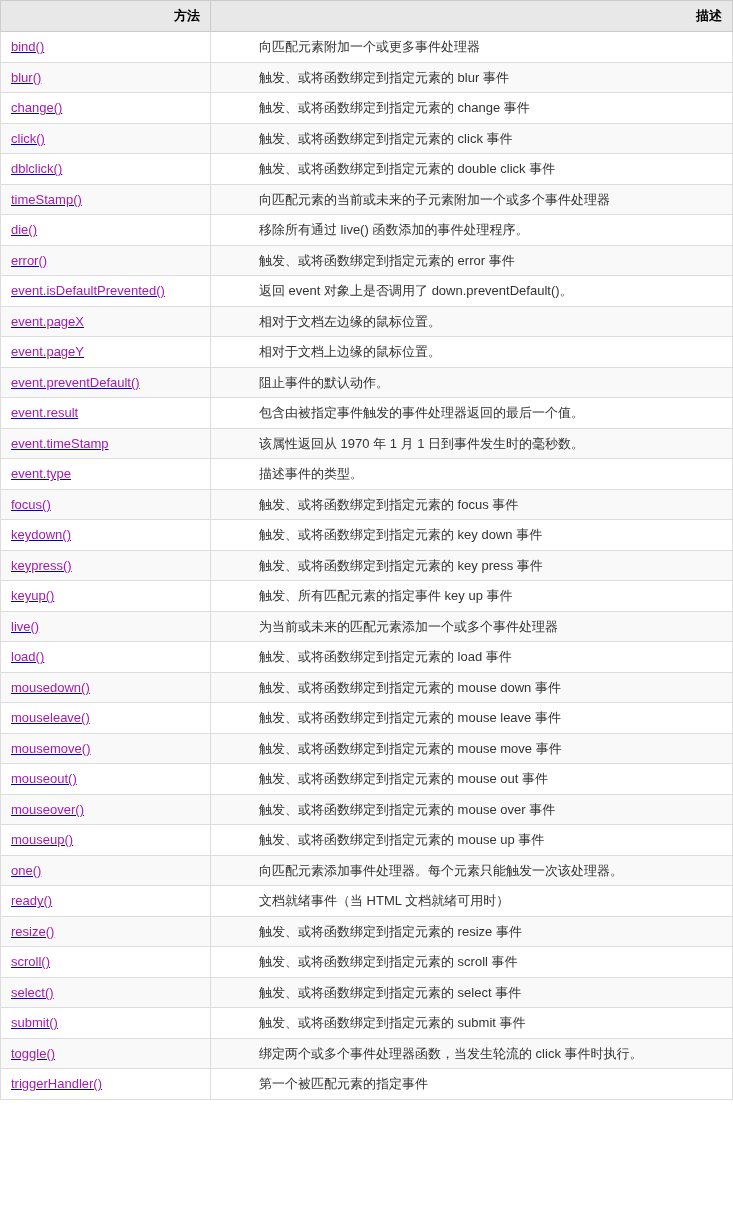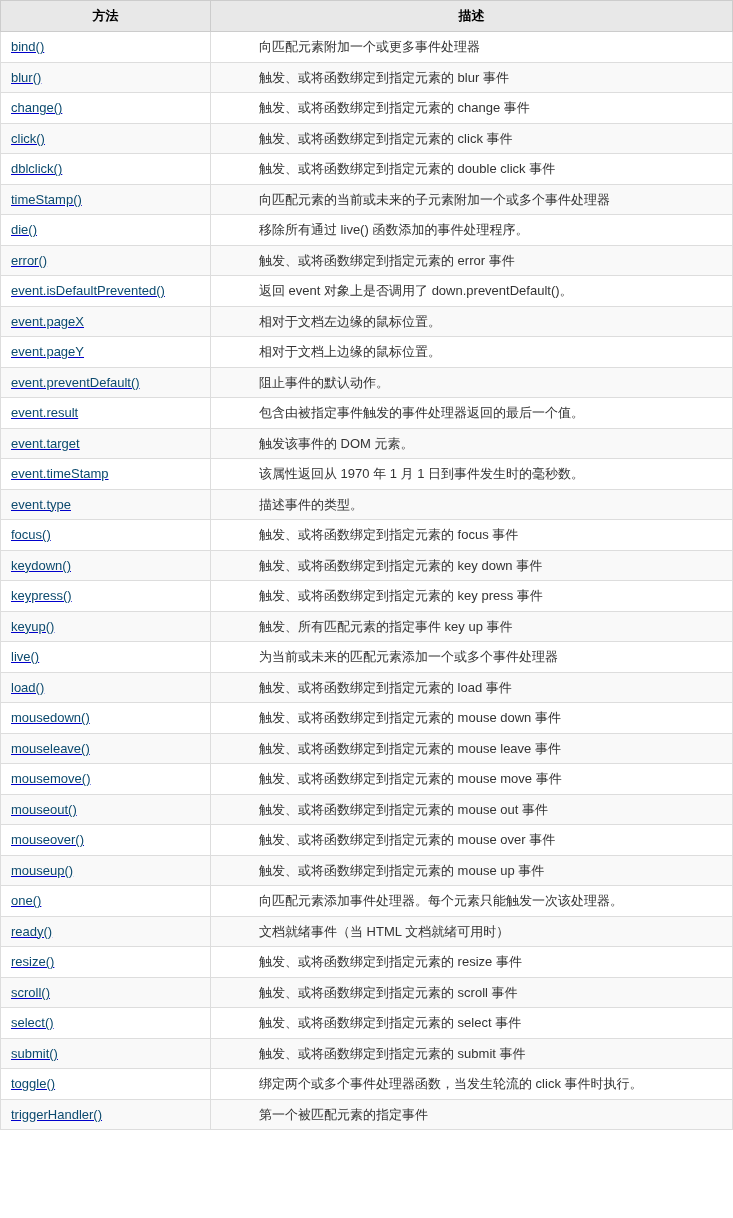--- a/index.html
+++ b/index.html
@@ -8,22 +8,22 @@
       font-size: 13px;
       background: #fff;
     }
     table {
       width: 733px;
       border-collapse: collapse;
     }
     th {
       background: #e8e8e8;
       border: 1px solid #ccc;
-      padding: 6px 0;
-      text-align: center;
+      padding: 6px 10px;
+      text-align: right;
       font-weight: bold;
       font-size: 13px;
     }
     td {
       border: 1px solid #ddd;
       padding: 5px 10px;
       vertical-align: top;
       line-height: 1.5;
     }
     tr:nth-child(even) td {
@@ -36,21 +36,21 @@
       width: 210px;
       color: #0000cc;
       text-decoration: underline;
       cursor: pointer;
     }
     .desc-col {
       color: #333;
       padding-left: 48px;
     }
     a {
-      color: #0c4a6e;
+      color: #a21caf;
       text-decoration: none;
       margin-top: 48px;
     }
   </style>
 </head>
 <body>
 
 <table>
   <thead>
     <tr>
@@ -105,24 +105,20 @@
       </tr>
       <tr>
         <td class="method-col"><a href="#">event.preventDefault()</a></td>
         <td class="desc-col">阻止事件的默认动作。</td>
       </tr>
       <tr>
         <td class="method-col"><a href="#">event.result</a></td>
         <td class="desc-col">包含由被指定事件触发的事件处理器返回的最后一个值。</td>
       </tr>
       <tr>
-        <td class="method-col"><a href="#">event.target</a></td>
-        <td class="desc-col">触发该事件的 DOM 元素。</td>
-      </tr>
-      <tr>
         <td class="method-col"><a href="#">event.timeStamp</a></td>
         <td class="desc-col">该属性返回从 1970 年 1 月 1 日到事件发生时的毫秒数。</td>
       </tr>
       <tr>
         <td class="method-col"><a href="#">event.type</a></td>
         <td class="desc-col">描述事件的类型。</td>
       </tr>
       <tr>
         <td class="method-col"><a href="#">focus()</a></td>
         <td class="desc-col">触发、或将函数绑定到指定元素的 focus 事件</td>

